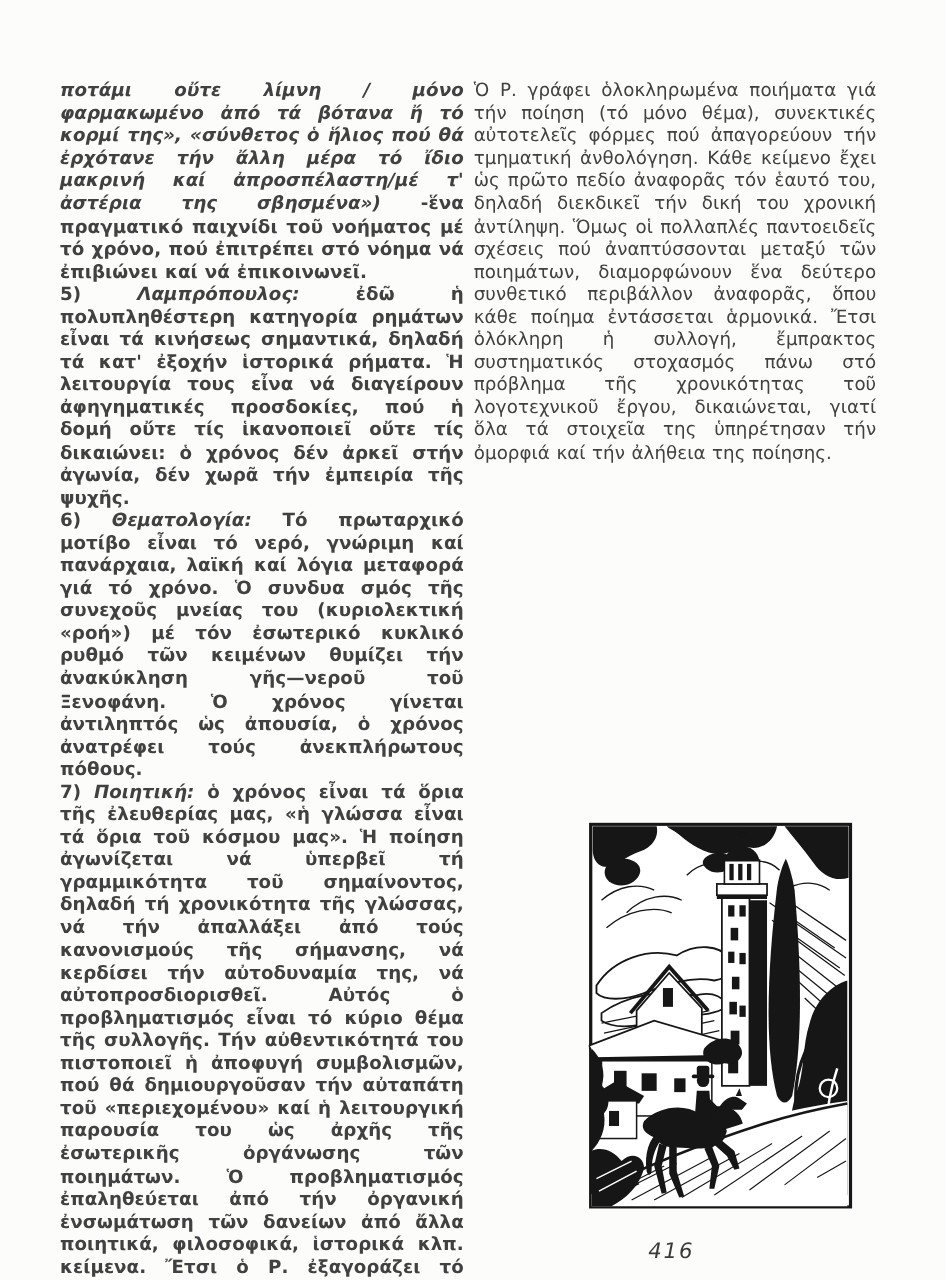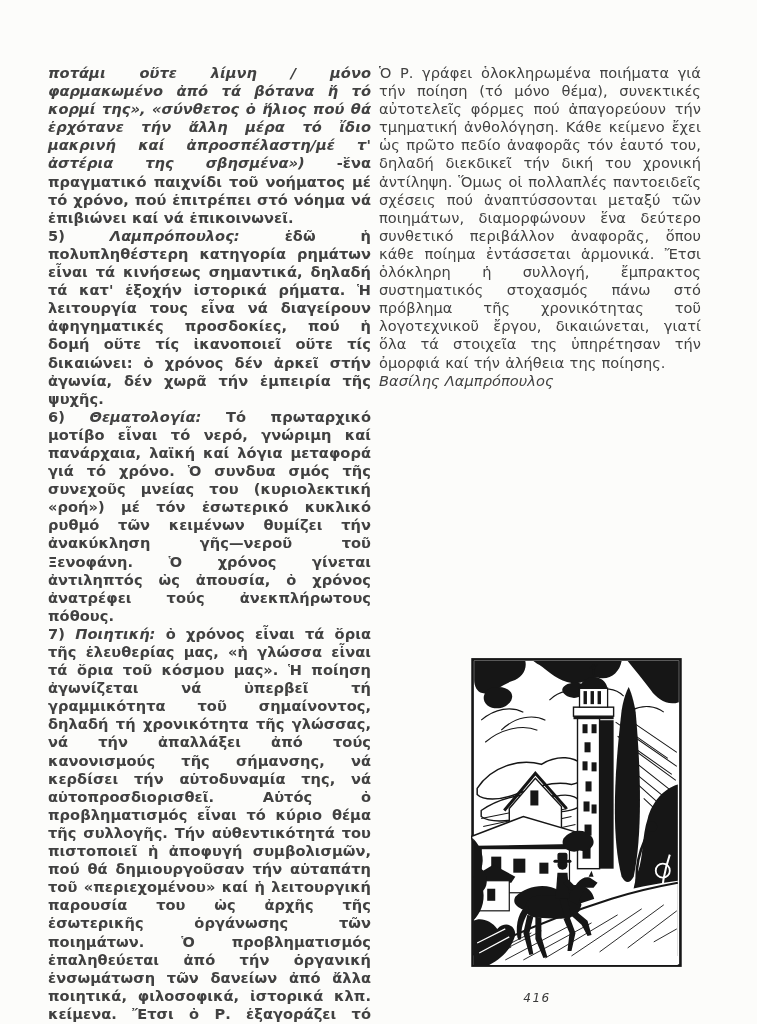--- a/index.html
+++ b/index.html
@@ -17,39 +17,38 @@
   }
   .col-left{left:48px;width:323px;font-weight:bold;}
   .col-right{left:379px;width:322px;}
   .col p{margin:0;padding:0;}
   .it{font-style:italic;}
   .byline{margin-top:26px;font-style:italic;text-align:left;}
   .illustration-wrap{position:absolute;left:471px;top:658px;width:211px;height:309px;}
   .illustration-wrap svg{display:block;width:100%;height:100%;}
   .page-number{
     position:absolute;left:499px;top:991px;width:76px;
-    text-align:center;font-style:italic;font-size:12px;
+    text-align:center;font-style:italic;font-size:17px;
     letter-spacing:1.5px;color:#3a3a3a;
   }
 </style>
 </head>
 <body>
 
 <div class="page">
 
   <div class="col col-left">
     <p><span class="it">ποτάμι οὔτε λίμνη / μόνο φαρμακωμένο ἀπό τά βότανα ἤ τό κορμί της», «σύνθετος ὁ ἥλιος πού θά ἐρχότανε τήν ἄλλη μέρα τό ἴδιο μακρινή καί ἀπροσπέλαστη/μέ τ' ἀστέρια της σβησμένα»)</span><span> -ἕνα πραγματικό παιχνίδι τοῦ νοήματος μέ τό χρόνο, πού ἐπιτρέπει στό νόημα νά ἐπιβιώνει καί νά ἐπικοινωνεῖ.</span></p>
     <p><span>5) </span><span class="it">Λαμπρόπουλος:</span><span> ἐδῶ ἡ πολυπληθέστερη κατηγορία ρημάτων εἶναι τά κινήσεως σημαντικά, δηλαδή τά κατ' ἐξοχήν ἱστορικά ρήματα. Ἡ λειτουργία τους εἶνα νά διαγείρουν ἀφηγηματικές προσδοκίες, πού ἡ δομή οὔτε τίς ἱκανοποιεῖ οὔτε τίς δικαιώνει: ὁ χρόνος δέν ἀρκεῖ στήν ἀγωνία, δέν χωρᾶ τήν ἐμπειρία τῆς ψυχῆς.</span></p>
     <p><span>6) </span><span class="it">Θεματολογία:</span><span> Τό πρωταρχικό μοτίβο εἶναι τό νερό, γνώριμη καί πανάρχαια, λαϊκή καί λόγια μεταφορά γιά τό χρόνο. Ὁ συνδυα σμός τῆς συνεχοῦς μνείας του (κυριολεκτική «ροή») μέ τόν ἐσωτερικό κυκλικό ρυθμό τῶν κειμένων θυμίζει τήν ἀνακύκληση γῆς—νεροῦ τοῦ Ξενοφάνη. Ὁ χρόνος γίνεται ἀντιληπτός ὡς ἀπουσία, ὁ χρόνος ἀνατρέφει τούς ἀνεκπλήρωτους πόθους.</span></p>
     <p><span>7) </span><span class="it">Ποιητική:</span><span> ὁ χρόνος εἶναι τά ὅρια τῆς ἐλευθερίας μας, «ἡ γλώσσα εἶναι τά ὅρια τοῦ κόσμου μας». Ἡ ποίηση ἀγωνίζεται νά ὑπερβεῖ τή γραμμικότητα τοῦ σημαίνοντος, δηλαδή τή χρονικότητα τῆς γλώσσας, νά τήν ἀπαλλάξει ἀπό τούς κανονισμούς τῆς σήμανσης, νά κερδίσει τήν αὐτοδυναμία της, νά αὐτοπροσδιορισθεῖ. Αὐτός ὁ προβληματισμός εἶναι τό κύριο θέμα τῆς συλλογῆς. Τήν αὐθεντικότητά του πιστοποιεῖ ἡ ἀποφυγή συμβολισμῶν, πού θά δημιουργοῦσαν τήν αὐταπάτη τοῦ «περιεχομένου» καί ἡ λειτουργική παρουσία του ὡς ἀρχῆς τῆς ἐσωτερικῆς ὀργάνωσης τῶν ποιημάτων. Ὁ προβληματισμός ἐπαληθεύεται ἀπό τήν ὀργανική ἐνσωμάτωση τῶν δανείων ἀπό ἄλλα ποιητικά, φιλοσοφικά, ἱστορικά κλπ. κείμενα. Ἔτσι ὁ Ρ. ἐξαγοράζει τό παρελθόν τῆς ποίησής του (αὐτό πού ἀποκαλεῖται ποιητική παράδοση) σέ βαθμό πού δέν ἐπιβάλλει τόν φιλολογικό ὑπομνηματισμό: κυριολεκτεῖ, δέν παραπέμπει.</span></p>
   </div>
 
   <div class="col col-right">
     <p><span>Ὁ Ρ. γράφει ὁλοκληρωμένα ποιήματα γιά τήν ποίηση (τό μόνο θέμα), συνεκτικές αὐτοτελεῖς φόρμες πού ἀπαγορεύουν τήν τμηματική ἀνθολόγηση. Κάθε κείμενο ἔχει ὡς πρῶτο πεδίο ἀναφορᾶς τόν ἑαυτό του, δηλαδή διεκδικεῖ τήν δική του χρονική ἀντίληψη. Ὅμως οἱ πολλαπλές παντοειδεῖς σχέσεις πού ἀναπτύσσονται μεταξύ τῶν ποιημάτων, διαμορφώνουν ἕνα δεύτερο συνθετικό περιβάλλον ἀναφορᾶς, ὅπου κάθε ποίημα ἐντάσσεται ἁρμονικά. Ἔτσι ὁλόκληρη ἡ συλλογή, ἔμπρακτος συστηματικός στοχασμός πάνω στό πρόβλημα τῆς χρονικότητας τοῦ λογοτεχνικοῦ ἔργου, δικαιώνεται, γιατί ὅλα τά στοιχεῖα της ὑπηρέτησαν τήν ὀμορφιά καί τήν ἀλήθεια  της ποίησης.</span></p>
-    <p class="byline">Βασίλης Λαμπρόπουλος</p>
   </div>
 
   <div class="illustration-wrap">
     <svg viewBox="0 0 210 308" xmlns="http://www.w3.org/2000/svg">
       <rect x="0" y="0" width="210" height="308" fill="#ffffff"></rect>
       <rect x="1.4" y="1.4" width="207.2" height="305.2" fill="#ffffff" stroke="#161616" stroke-width="2.6"></rect>
 
       <g fill="#161616">
         <path d="M3,3 L54,3 C56,12 50,20 41,23 C29,27 20,37 11,35 C6,34 3,28 3,22 Z"></path>
         <path d="M62,3 L150,3 C148,14 139,22 128,20 C118,18 112,27 100,25 C88,23 77,14 71,9 C67,6 64,5 62,3 Z"></path>

